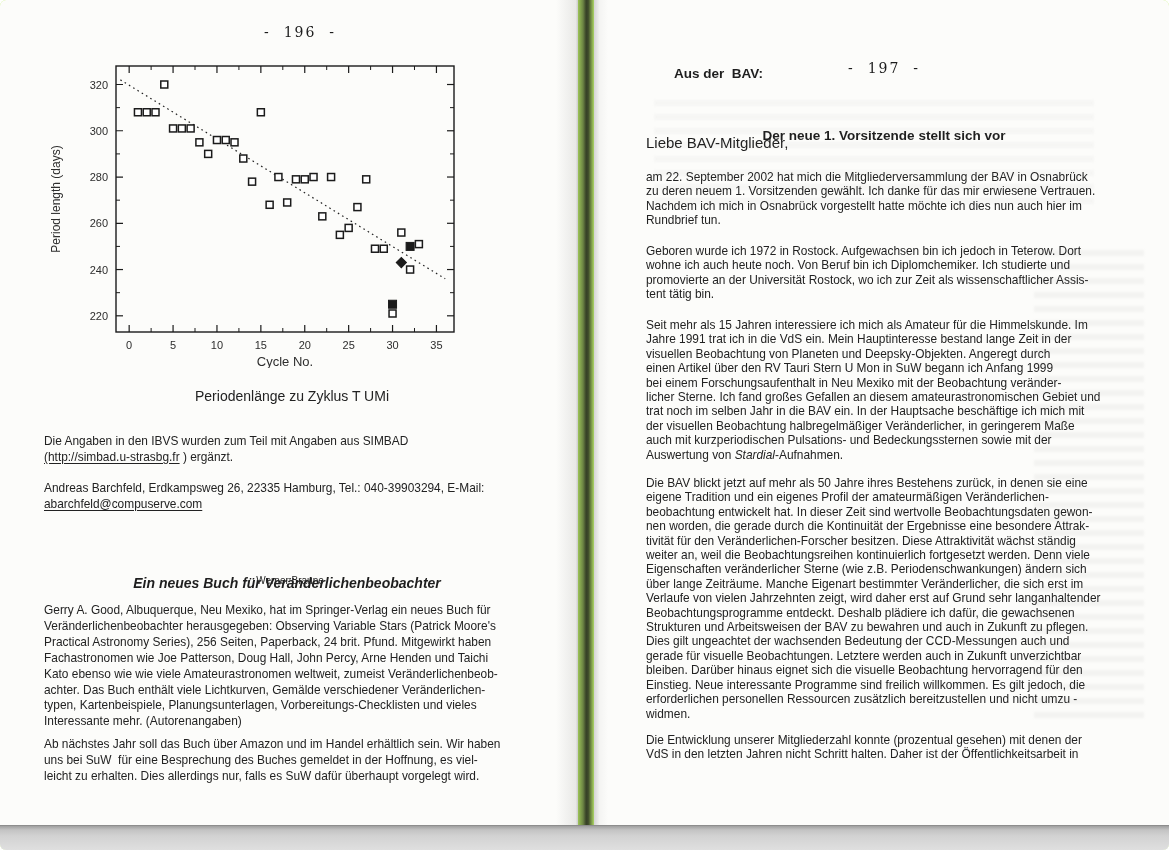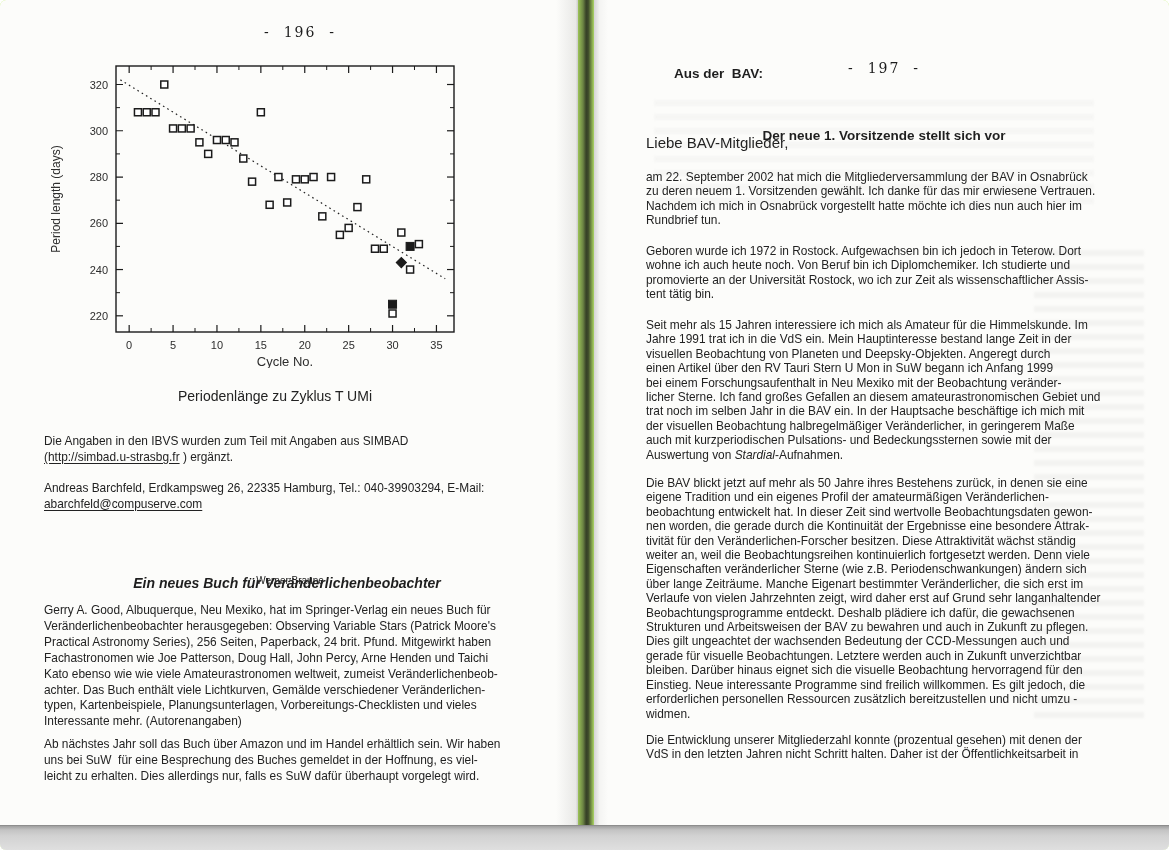--- a/index.html
+++ b/index.html
@@ -141,21 +141,21 @@
         <rect x="336.26623376623377" y="189.2304347826087" width="7" height="7" fill="#ffffff" stroke="#1b1b1b" stroke-width="1.5"></rect>
         <rect x="345.04545454545456" y="253.99565217391307" width="7" height="7" fill="#ffffff" stroke="#1b1b1b" stroke-width="1.5"></rect>
         <rect x="353.8246753246753" y="173.0391304347826" width="7" height="7" fill="#ffffff" stroke="#1b1b1b" stroke-width="1.5"></rect>
         <rect x="362.6038961038961" y="210.04782608695652" width="7" height="7" fill="#ffffff" stroke="#1b1b1b" stroke-width="1.5"></rect>
         <rect x="371.3831168831169" y="184.60434782608695" width="7" height="7" fill="#ffffff" stroke="#1b1b1b" stroke-width="1.5"></rect>
         <rect x="344.54545454545456" y="244.24347826086955" width="8" height="8" fill="#1b1b1b" stroke="#1b1b1b"></rect>
         <rect x="362.1038961038961" y="186.41739130434783" width="8" height="8" fill="#1b1b1b" stroke="#1b1b1b"></rect>
         <rect x="353.7246753246753" y="203.0086956521739" width="7.2" height="7.2" fill="#1b1b1b" stroke="#1b1b1b" transform="rotate(45 357.3246753246753 206.6086956521739)"></rect>
       </svg>
 
-    <div class="caption" style="left:60px;top:388px;width:430px;">Periodenlänge zu Zyklus T UMi</div>
+    <div class="caption" style="left:77px;top:388px;width:430px;">Periodenlänge zu Zyklus T UMi</div>
 
     <p class="blk lh-left" style="left:44px;top:433px;margin:0;"><span>Die Angaben in den IBVS wurden zum Teil mit Angaben aus SIMBAD</span><br><span class="u">(http://simbad.u-strasbg.fr</span><span> ) ergänzt.</span></p>
 
     <p class="blk lh-left" style="left:44px;top:480px;margin:0;"><span>Andreas Barchfeld, Erdkampsweg 26, 22335 Hamburg, Tel.: 040-39903294, E-Mail:</span><br><span class="u">abarchfeld@compuserve.com</span></p>
 
     <div class="headline" style="left:37px;top:547px;width:500px;font-size:14px;font-style:italic;">Ein neues Buch  für Veränderlichenbeobachter</div>
     <div class="caption" style="left:40px;top:575px;width:500px;font-size:10px;">Werner Braune</div>
 
     <p class="blk lh-left" style="left:44px;top:602px;margin:0;">Gerry A. Good, Albuquerque, Neu Mexiko, hat im Springer-Verlag ein neues Buch für
 Veränderlichenbeobachter herausgegeben: Observing Variable Stars (Patrick Moore's

